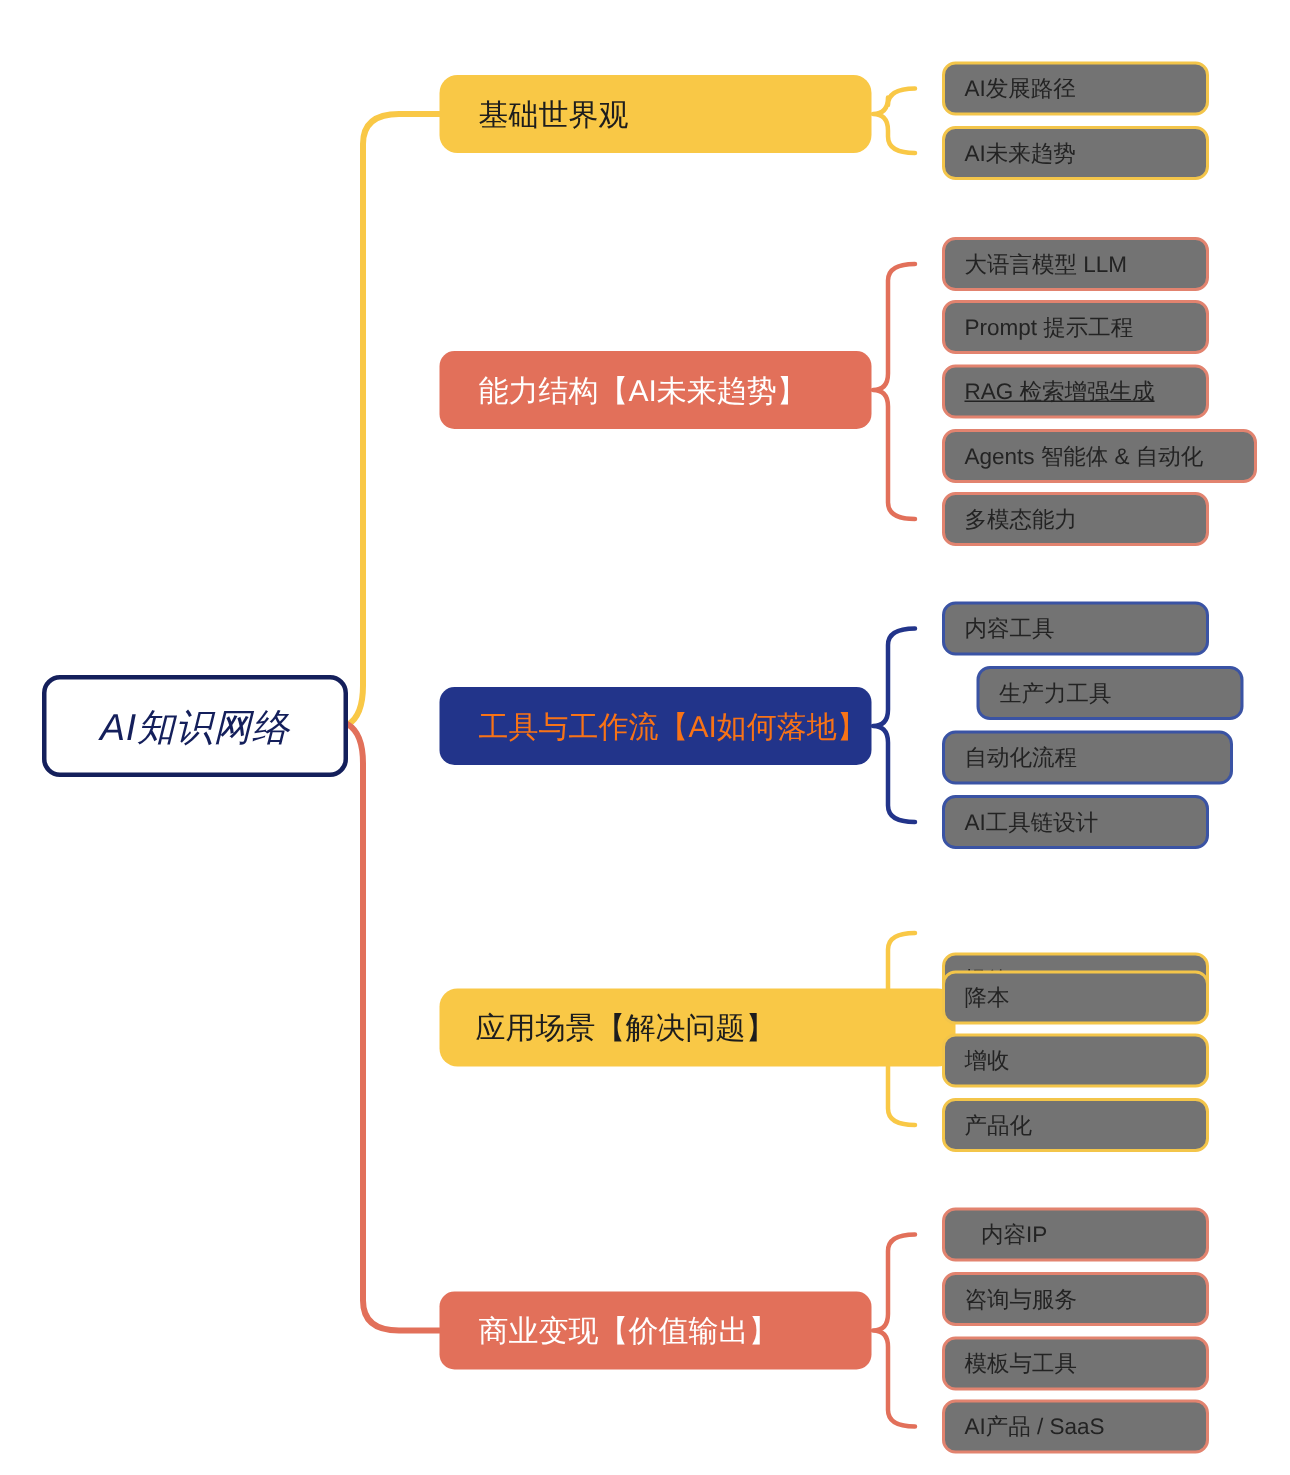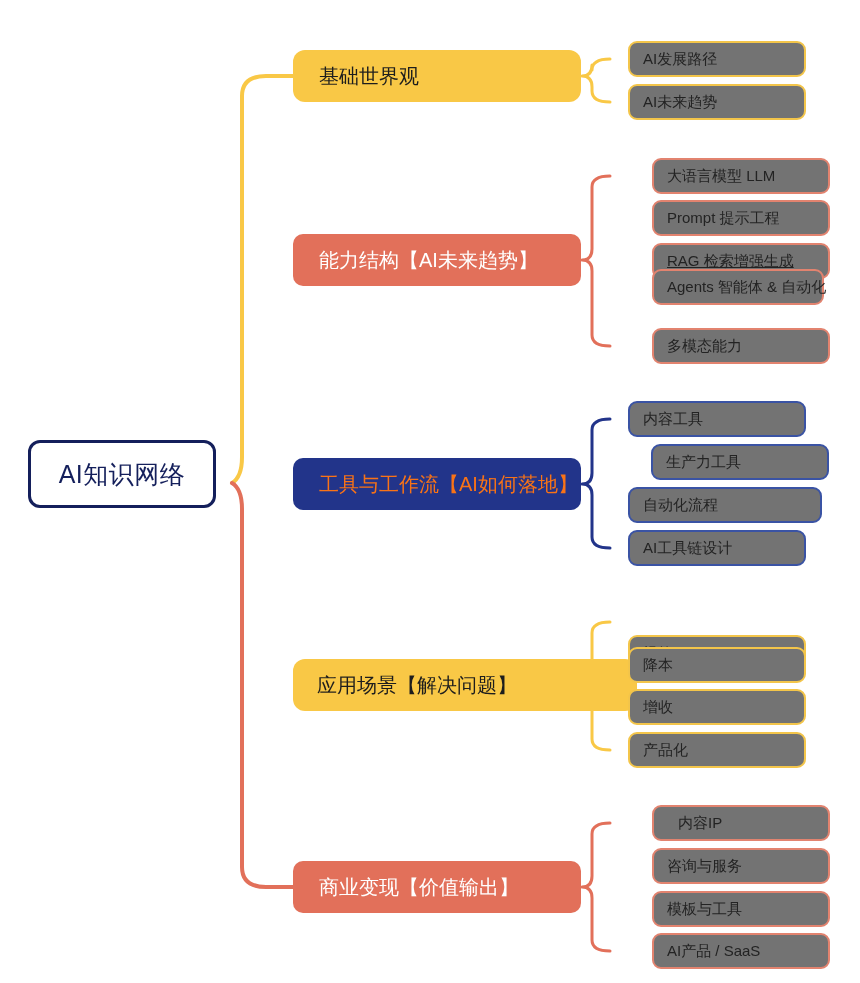--- a/index.html
+++ b/index.html
@@ -68,21 +68,21 @@
   
   .leaf-node {
     background: #737373;
     border-radius: 9px;
     border: 2px solid #cccccc;
     font-size: 15px;
     padding-left: 13px;
     color: #232323;
   }
   .leaf-node.ol-yellow { border-color: #F3C54A; }
-  .leaf-node.ol-salmon { border-color: #E2836F; margin-left: 24px; }
+  .leaf-node.ol-salmon { border-color: #E2836F; }
   .leaf-node.ol-navy   { border-color: #3A53A4; }
 </style>
 </head>
 <body>
 
 <div id="mindmap">
 
   <svg id="connectors" viewBox="0 0 860 983" width="860" height="983" xmlns="http://www.w3.org/2000/svg">
     <g id="trunk-paths">
         <path d="M 293 76 L 266 76 Q 242 76 242 96 L 242 457 Q 242 477 232 483" stroke="#F9C846" stroke-width="4"></path>
@@ -91,29 +91,29 @@
     <g id="brace-paths">
         <path d="M 610 59 Q 592 59 592 70 L 592 65 Q 592 76 582 76 Q 592 76 592 87 L 592 91 Q 592 102 610 102" stroke="#F9C846" stroke-width="3"></path>
         <path d="M 610 176 Q 592 176 592 187 L 592 249 Q 592 260 582 260 Q 592 260 592 271 L 592 335 Q 592 346 610 346" stroke="#E2705A" stroke-width="3"></path>
         <path d="M 610 419 Q 592 419 592 430 L 592 473 Q 592 484 582 484 Q 592 484 592 495 L 592 537 Q 592 548 610 548" stroke="#22348A" stroke-width="3"></path>
         <path d="M 610 622 Q 592 622 592 633 L 592 674 Q 592 685 582 685 Q 592 685 592 696 L 592 739 Q 592 750 610 750" stroke="#F9C846" stroke-width="3"></path>
         <path d="M 610 823 Q 592 823 592 834 L 592 876 Q 592 887 582 887 Q 592 887 592 898 L 592 940 Q 592 951 610 951" stroke="#E2705A" stroke-width="3"></path>
       </g>
   </svg>
 
   <div id="nodes-layer">
-      <div class="node root-node" style="left: 28px; top: 440px; width: 188px; height: 68px;">AI知识网络</div>
+      <div class="node root-node" style="left: 28px; top: 450px; width: 204px; height: 68px; font-style: italic;">AI知识网络</div>
       <div class="node branch-node fill-yellow" style="left: 293px; top: 50px; width: 288px; height: 52px;">基础世界观</div>
       <div class="node leaf-node ol-yellow" style="left: 628px; top: 41px; width: 178px; height: 36px;">AI发展路径</div>
       <div class="node leaf-node ol-yellow" style="left: 628px; top: 84px; width: 178px; height: 36px;">AI未来趋势</div>
       <div class="node branch-node fill-salmon" style="left: 293px; top: 234px; width: 288px; height: 52px;">能力结构【AI未来趋势】</div>
       <div class="node leaf-node ol-salmon" style="left: 628px; top: 158px; width: 178px; height: 36px;">大语言模型 LLM</div>
       <div class="node leaf-node ol-salmon" style="left: 628px; top: 200px; width: 178px; height: 36px;">Prompt 提示工程</div>
       <div class="node leaf-node ol-salmon" style="left: 628px; top: 243px; width: 178px; height: 36px; text-decoration: underline;">RAG 检索增强生成</div>
-      <div class="node leaf-node ol-salmon" style="left: 628px; top: 269px; width: 172px; height: 36px;">Agents 智能体 &amp; 自动化</div>
+      <div class="node leaf-node ol-salmon" style="left: 628px; top: 286px; width: 210px; height: 36px;">Agents 智能体 &amp; 自动化</div>
       <div class="node leaf-node ol-salmon" style="left: 628px; top: 328px; width: 178px; height: 36px;">多模态能力</div>
       <div class="node branch-node fill-navy" style="left: 293px; top: 458px; width: 288px; height: 52px;">工具与工作流【AI如何落地】</div>
       <div class="node leaf-node ol-navy" style="left: 628px; top: 401px; width: 178px; height: 36px;">内容工具</div>
       <div class="node leaf-node ol-navy" style="left: 651px; top: 444px; width: 178px; height: 36px;">生产力工具</div>
       <div class="node leaf-node ol-navy" style="left: 628px; top: 487px; width: 194px; height: 36px;">自动化流程</div>
       <div class="node leaf-node ol-navy" style="left: 628px; top: 530px; width: 178px; height: 36px;">AI工具链设计</div>
       <div class="node branch-node fill-yellow" style="left: 293px; top: 659px; width: 344px; height: 52px; padding-left: 24px;">应用场景【解决问题】</div>
       <div class="node leaf-node ol-yellow" style="left: 628px; top: 604px; width: 178px; height: 36px; margin-top: 31px;">提效</div>
       <div class="node leaf-node ol-yellow" style="left: 628px; top: 647px; width: 178px; height: 36px;">降本</div>
       <div class="node leaf-node ol-yellow" style="left: 628px; top: 689px; width: 178px; height: 36px;">增收</div>

